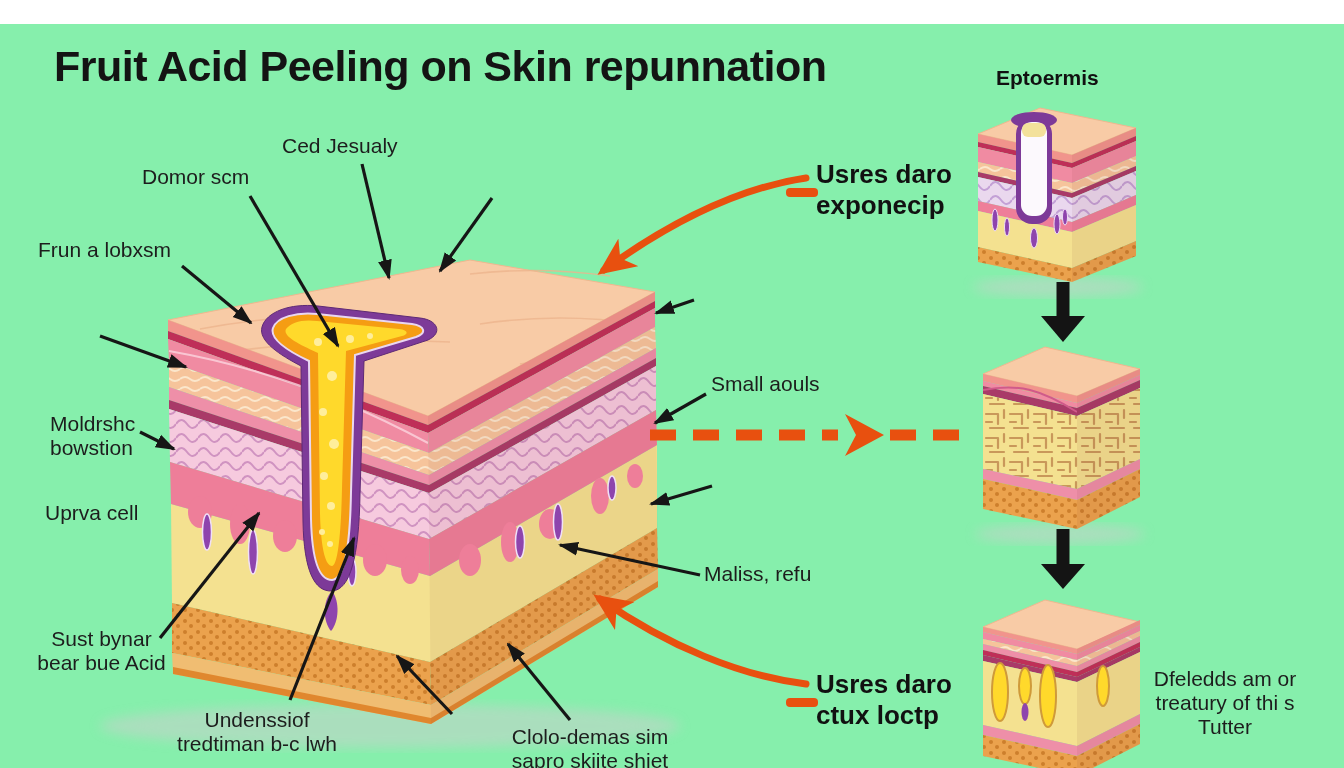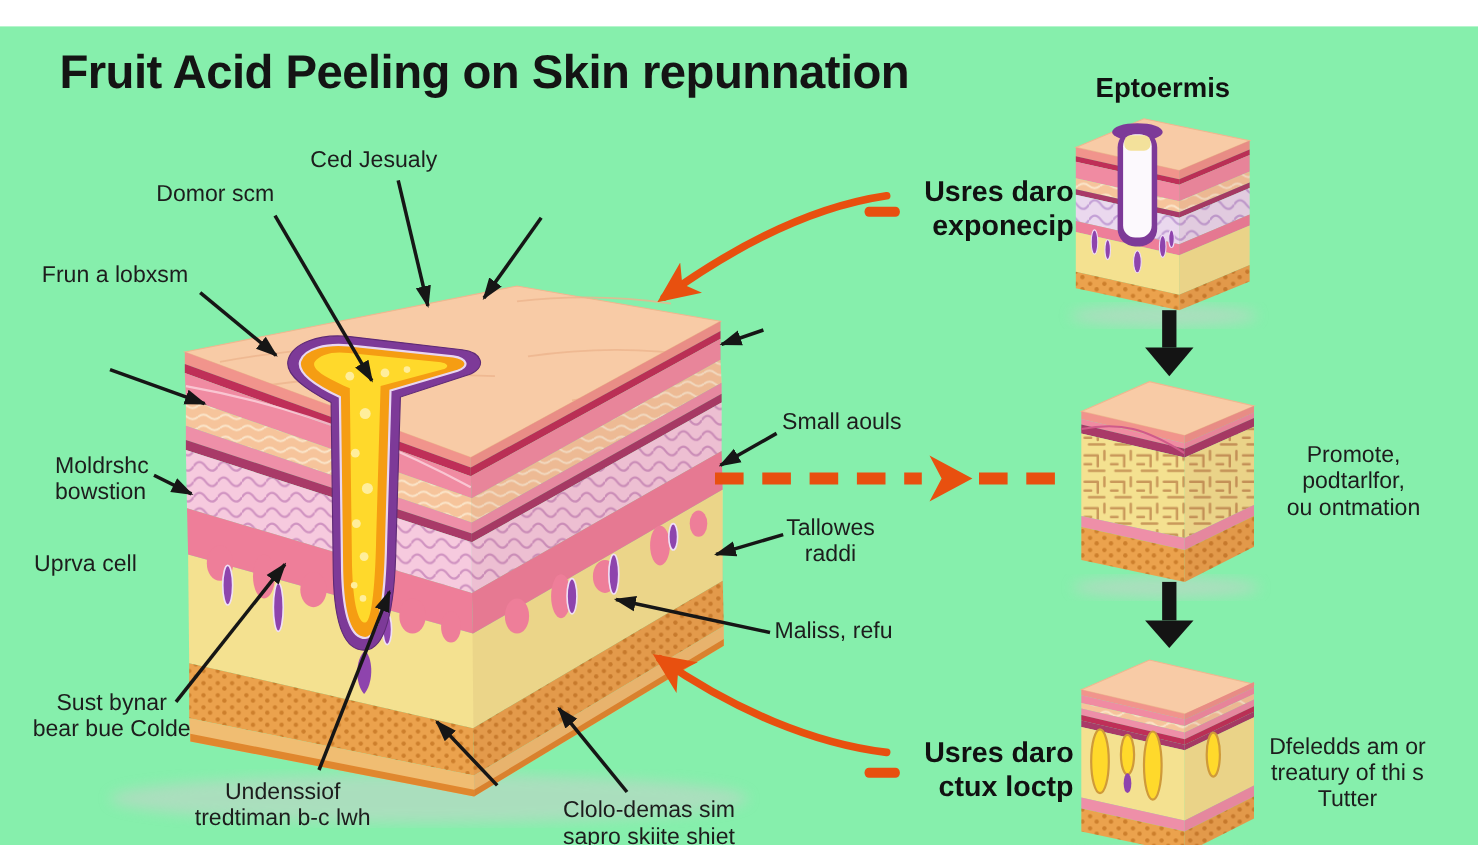--- a/index.html
+++ b/index.html
@@ -2,23 +2,23 @@
 <html><head>
 <meta charset="utf-8">
 <style>
   html,body{margin:0;padding:0;background:#ffffff;}
   #canvas{
     position:relative;width:1344px;height:768px;background:#86efac;overflow:hidden;
     font-family:"Liberation Sans", sans-serif;color:#1d1d1d;margin-top:24px;
   }
   .lbl{position:absolute;white-space:pre-line;line-height:1.14;font-size:21px;color:#1d1d1d;}
   .center{text-align:center;}
-  .bold-lbl{font-weight:700;font-size:26px;line-height:1.18;text-align:right;color:#111;}
+  .bold-lbl{font-weight:700;font-size:26px;line-height:1.18;text-align:left;color:#111;}
   #title{position:absolute;left:54px;top:18px;font-size:43px;font-weight:800;letter-spacing:-0.5px;color:#141414;white-space:nowrap;}
-  #eptoermis{position:absolute;left:996px;top:42px;font-size:25px;font-weight:700;color:#111;}
+  #eptoermis{position:absolute;left:996px;top:42px;font-size:21px;font-weight:700;color:#111;}
   svg{position:absolute;left:0;top:0;}
 </style>
 </head>
 <body>
 
 <div id="canvas">
 
   <svg width="1344" height="768" viewBox="0 0 1344 768">
     <defs>
       <filter id="soft">
@@ -258,37 +258,32 @@
   </svg>
 
   <div id="title">Fruit Acid Peeling on Skin repunnation</div>
   <div id="eptoermis">Eptoermis</div>
 
   <div class="lbl" style="left:282px;top:110px;">Ced Jesualy</div>
   <div class="lbl" style="left:142px;top:141px;">Domor scm</div>
   <div class="lbl" style="left:38px;top:214px;">Frun a lobxsm</div>
   <div class="lbl" style="left:50px;top:388px;">Moldrshc
 bowstion</div>
-  <div class="lbl" style="left:31px;top:477px;">Uprva cell</div>
+  <div class="lbl" style="left:45px;top:477px;">Uprva cell</div>
   <div class="lbl center" style="left:24px;top:603px;width:155px;">Sust bynar
-bear bue Colde</div>
+bear bue Acid</div>
   <div class="lbl center" style="left:172px;top:684px;width:170px;">Undenssiof
 tredtiman b-c lwh</div>
   <div class="lbl center" style="left:505px;top:701px;width:170px;">Clolo-demas sim
 sapro skiite shiet</div>
   <div class="lbl" style="left:711px;top:348px;">Small aouls</div>
-  <div class="lbl center" style="left:700px;top:444px;width:110px;">Tallowes
-raddi</div>
   <div class="lbl" style="left:704px;top:538px;">Maliss, refu</div>
 
   <div class="lbl bold-lbl" style="left:816px;top:135px;width:160px;">Usres daro
 exponecip</div>
   <div class="lbl bold-lbl" style="left:816px;top:645px;width:160px;">Usres daro
 ctux loctp</div>
 
-  <div class="lbl center" style="left:1163px;top:378px;width:135px;">Promote,
-podtarlfor,
-ou ontmation</div>
   <div class="lbl center" style="left:1145px;top:643px;width:160px;">Dfeledds am or
 treatury of thi s
 Tutter</div>
 
 </div>
 
 </body></html>

